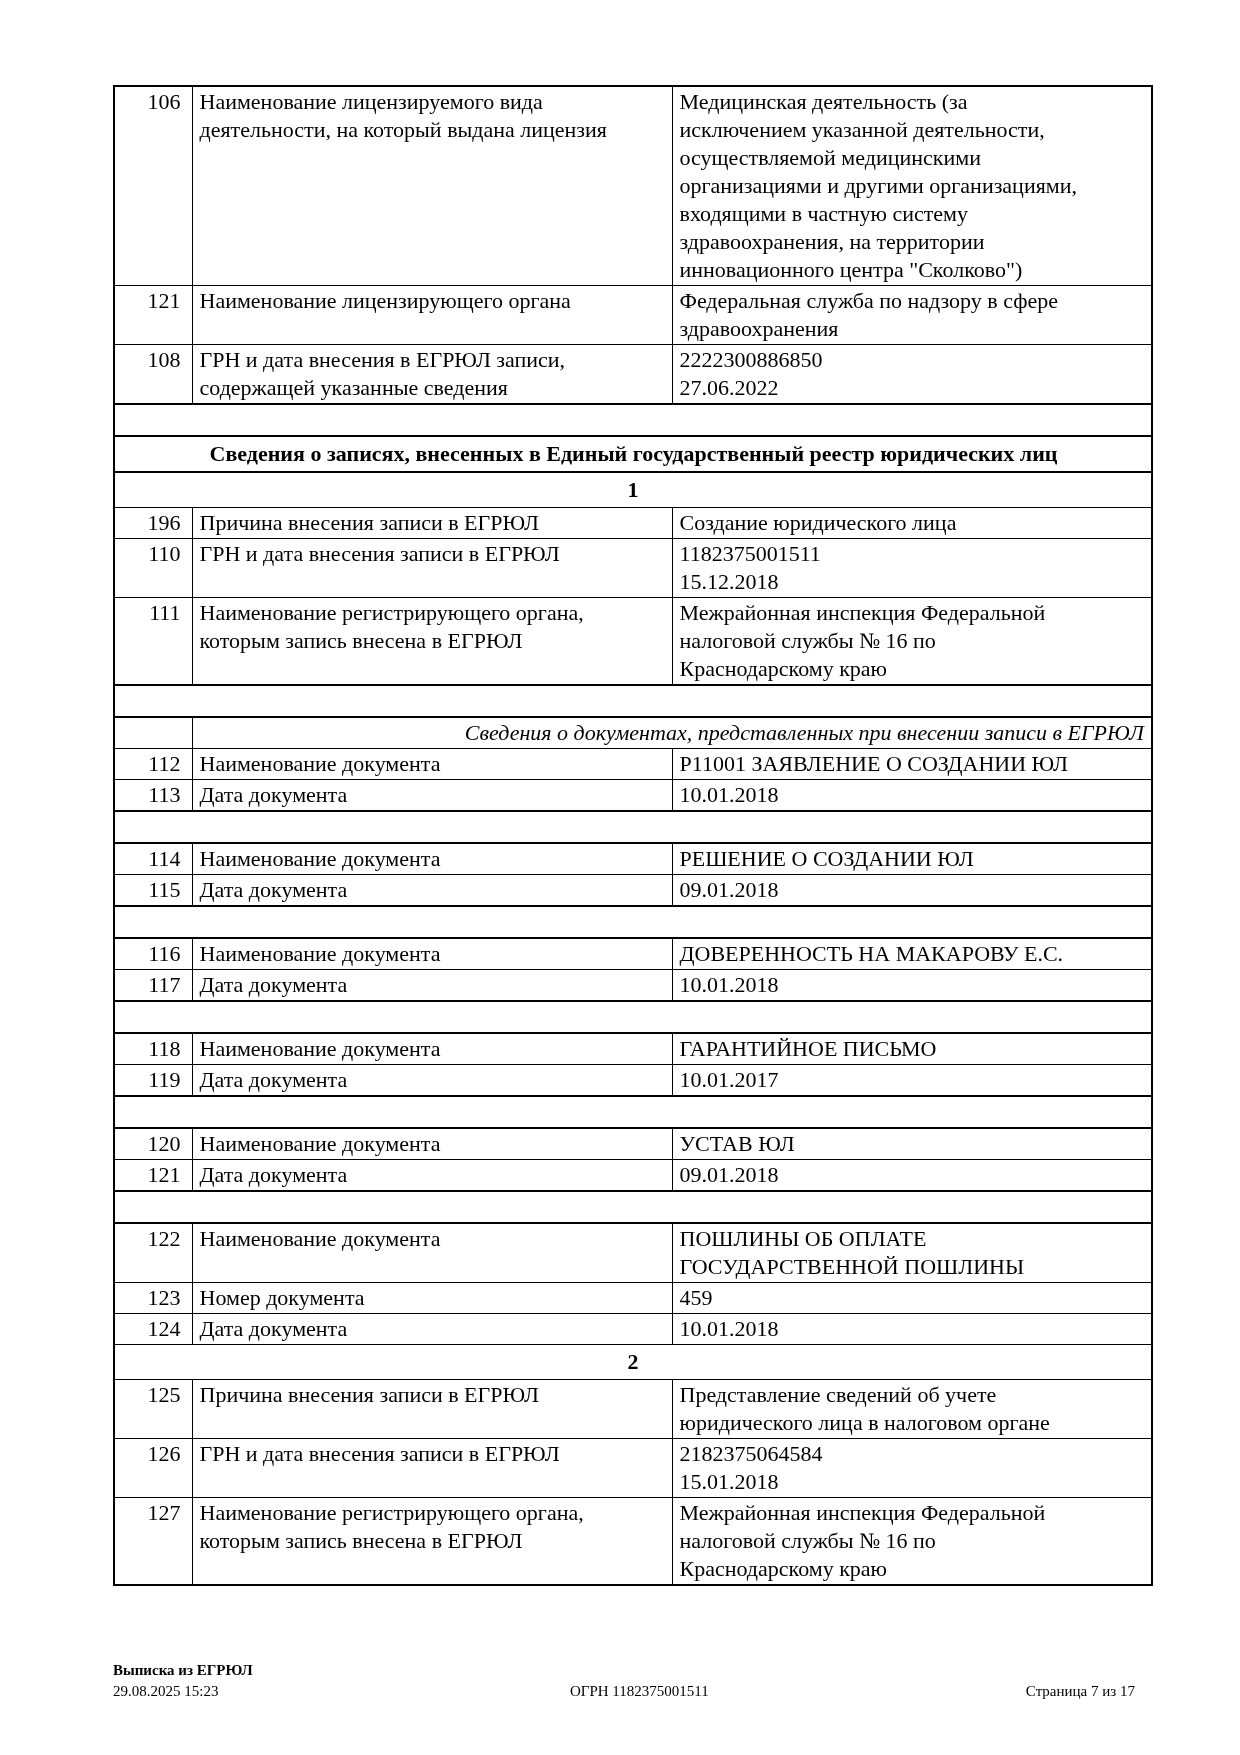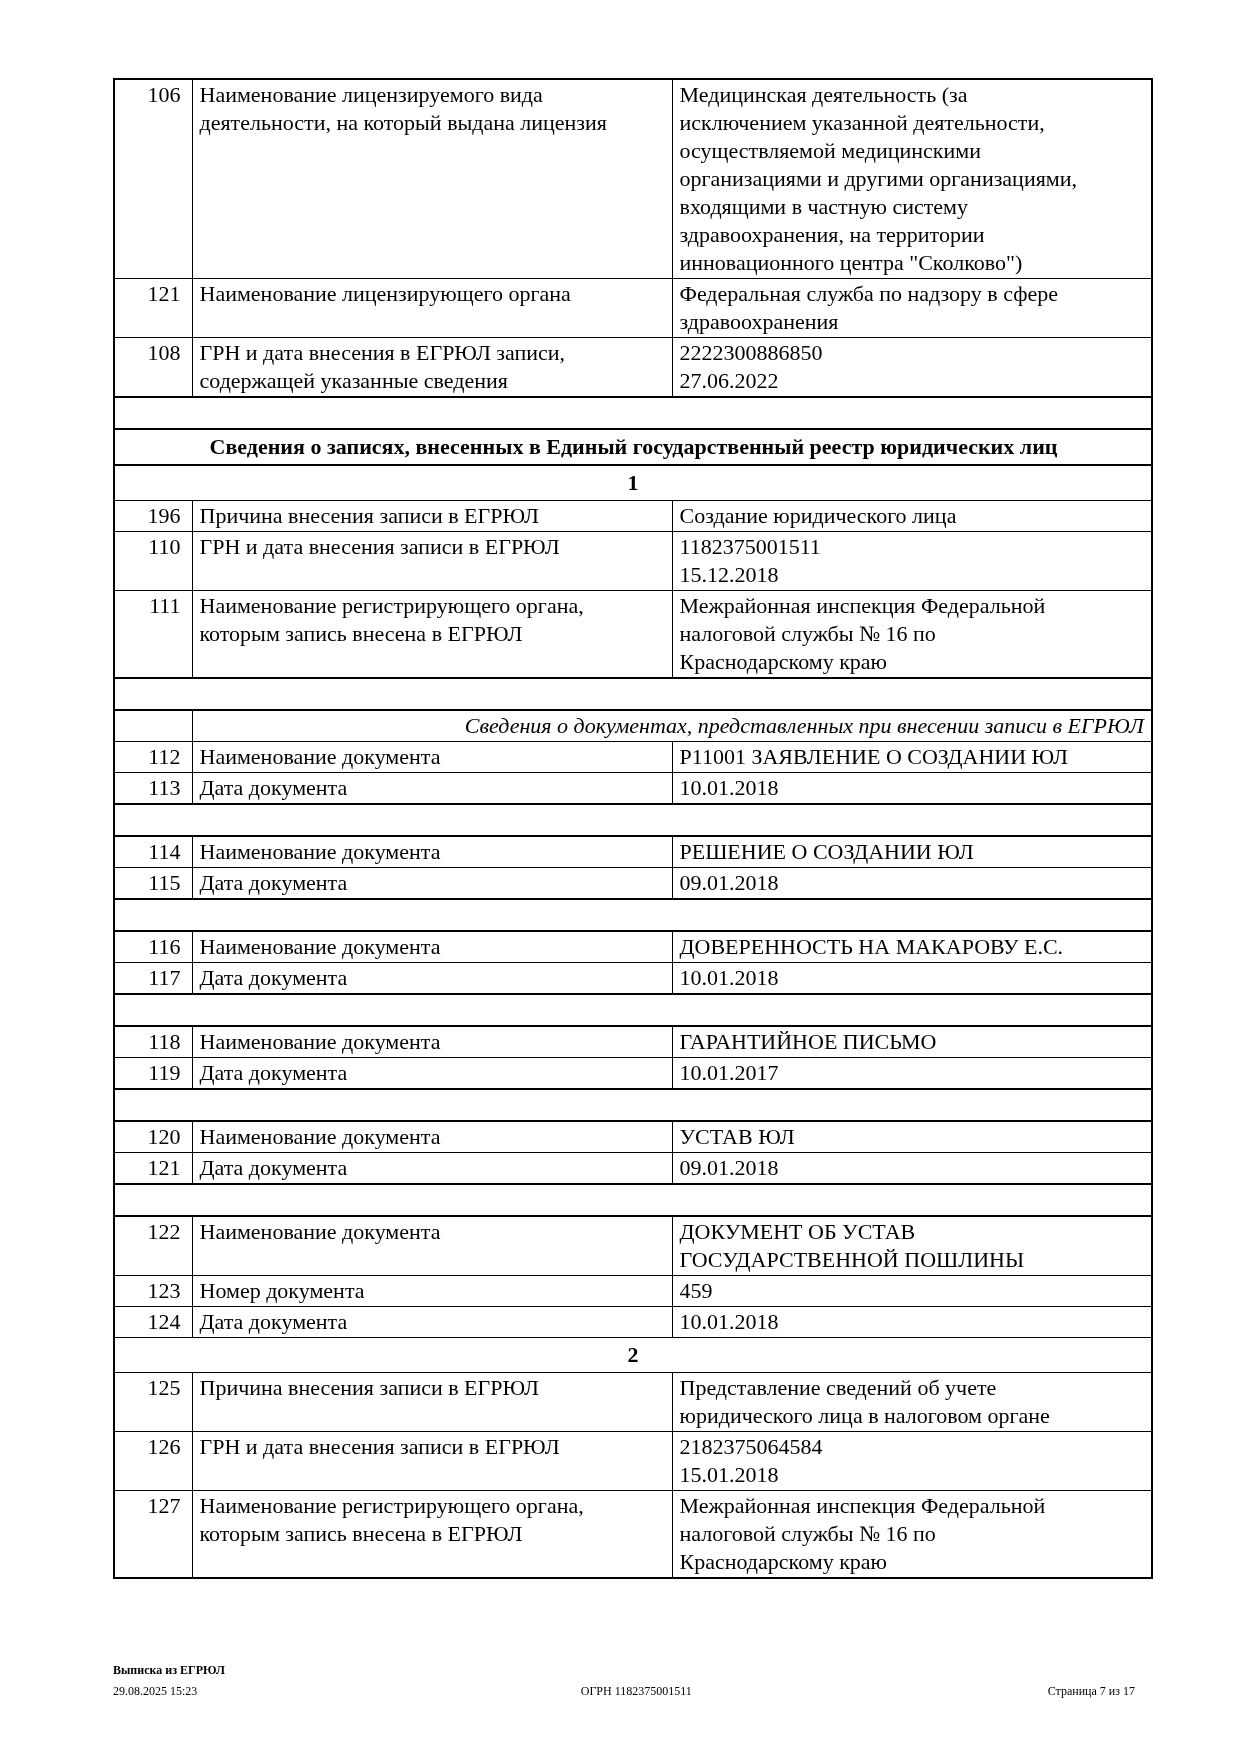--- a/index.html
+++ b/index.html
@@ -14,21 +14,21 @@
     font-family: "Liberation Serif", "DejaVu Serif", serif;
     color: #000000;
   }
   .page {
     position: absolute;
     inset: 0;
   }
   table.egrul {
     position: absolute;
     left: 113px;
-    top: 78px;
+    top: 85px;
     width: 1038px;
     border-collapse: collapse;
     table-layout: fixed;
     border: 2px solid #000;
   }
   col.c-num   { width: 78px;  }
   col.c-label { width: 480px; }
   col.c-value { width: 480px; }
   td {
     border: 1px solid #000;
@@ -71,21 +71,21 @@
     font-style: italic;
   }
   .footer {
     position: absolute;
     left: 113px;
     top: 1660px;
     width: 1022px;
     display: flex;
     justify-content: space-between;
     align-items: flex-end;
-    font-size: 12px;
+    font-size: 15px;
     line-height: 21px;
   }
   .footer-left { text-align: left; }
   .footer-title { font-weight: bold; }
   .footer-center { text-align: center; }
   .footer-right { text-align: right; }
 </style>
 </head>
 <body>
 
@@ -219,21 +219,21 @@
           <td class="num">121</td>
           <td class="label">Дата документа</td>
           <td class="value">09.01.2018</td>
         </tr>
         <tr class="spacer">
           <td colspan="3"></td>
         </tr>
         <tr>
           <td class="num">122</td>
           <td class="label">Наименование документа</td>
-          <td class="value">ДОКУМЕНТ ОБ УСТАВ
+          <td class="value">ПОШЛИНЫ ОБ ОПЛАТЕ
 ГОСУДАРСТВЕННОЙ ПОШЛИНЫ</td>
         </tr>
         <tr>
           <td class="num">123</td>
           <td class="label">Номер документа</td>
           <td class="value">459</td>
         </tr>
         <tr>
           <td class="num">124</td>
           <td class="label">Дата документа</td>

